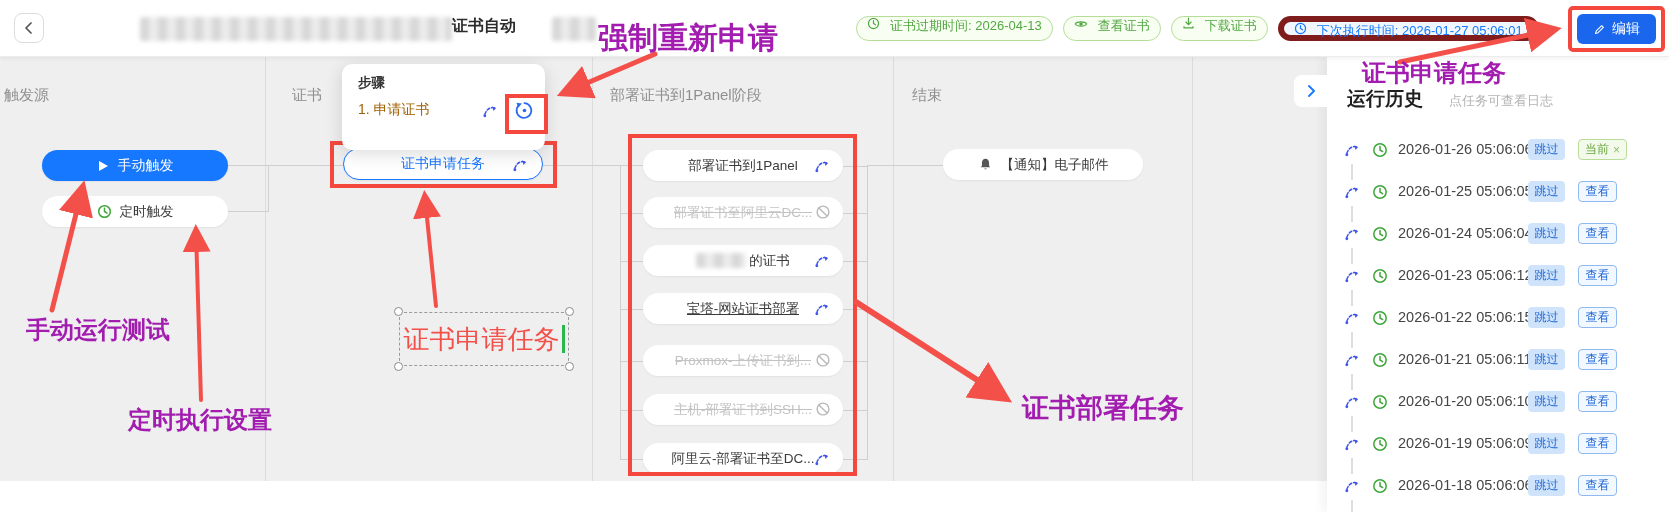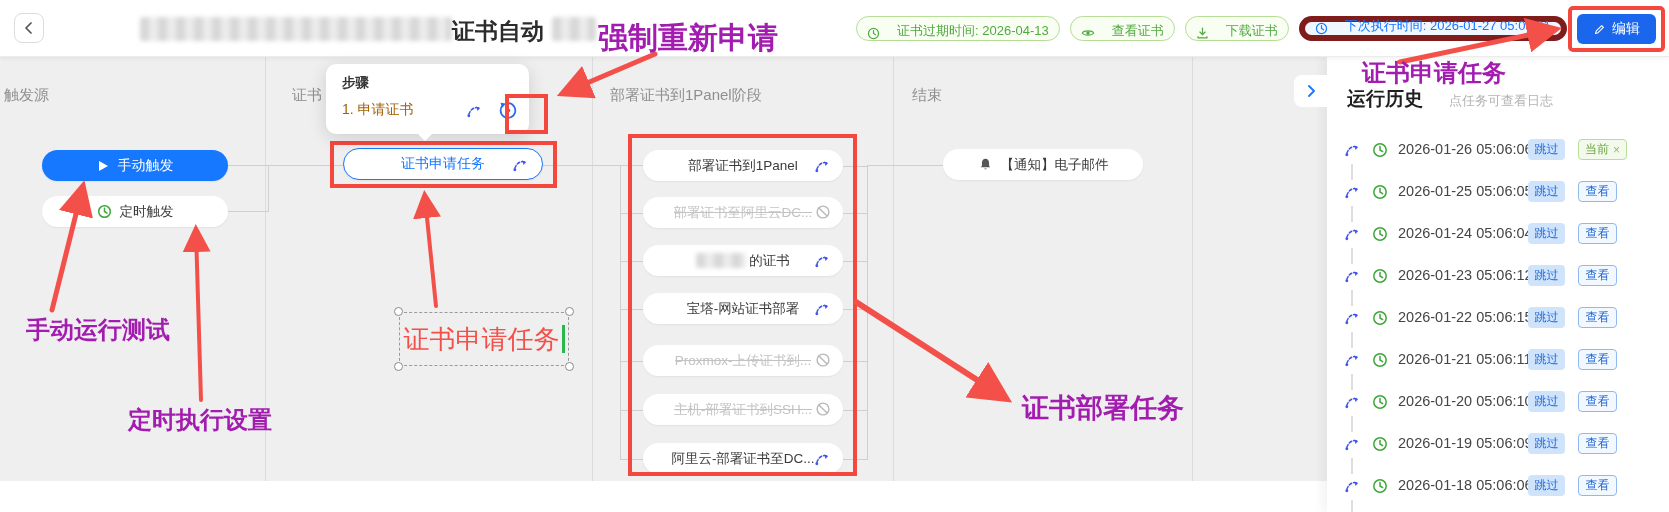--- a/index.html
+++ b/index.html
@@ -7,24 +7,24 @@
   body { font-family:"Liberation Sans", sans-serif; }
   .screen { position:relative; width:1669px; height:512px; overflow:hidden; background:#fff; }
 
   
   .header { position:absolute; left:0; top:0; width:1669px; height:57px; background:#fff;
             border-bottom:1px solid #ececec; box-shadow:0 2px 4px rgba(0,0,0,.05); z-index:6; }
   .back-btn { position:absolute; left:14px; top:13px; width:30px; height:30px; background:#fff;
               border:1px solid #dcdcdc; border-radius:8px; display:flex; align-items:center; justify-content:center; cursor:pointer; }
   .blur { background:repeating-linear-gradient(90deg,#d8d8d8 0 9px,#ebebeb 9px 18px); filter:blur(2px); border-radius:3px; }
   .blur1 { position:absolute; left:140px; top:17px; width:312px; height:24px; }
-  .page-title { position:absolute; left:452px; top:16px; font-size:23px; font-weight:bold; color:#2c2c2c; white-space:nowrap; }
+  .page-title { position:absolute; left:452px; top:16px; font-size:16px; font-weight:bold; color:#2c2c2c; white-space:nowrap; }
   .blur2 { position:absolute; left:552px; top:17px; width:44px; height:24px; }
   .badges { position:absolute; left:856px; top:16px; display:flex; gap:10px; align-items:center; }
-  .badge { display:flex; align-items:flex-end; gap:17px; height:25px; padding:0 10px; border-radius:13px;
+  .badge { display:flex; align-items:flex-start; gap:10px; height:25px; padding:0 10px; border-radius:13px;
            font-size:13px; white-space:nowrap; cursor:pointer; }
   .badge.green { color:#52a843; border:1px solid #b5dd96; background:#f8fff2; }
   .badge.blue  { color:#1677ff; border:6px solid #7f1d1d; background:#f0f7ff; }
   .edit-redbox { position:absolute; left:1568px; top:6px; width:97px; height:46px; border:4px solid #f4483f; border-radius:5px; z-index:7;
                  display:flex; align-items:center; justify-content:center; }
   .edit-btn { width:79px; height:30px; background:#1a67ee; border-radius:6px; color:#fff; font-size:14px;
               display:flex; align-items:center; justify-content:center; gap:6px; cursor:pointer; }
 
   
   .canvas { position:absolute; left:0; top:57px; width:1327px; height:424px; background:#efeff0; }
@@ -46,21 +46,21 @@
   .deploy-redbox { position:absolute; left:628px; top:134px; width:229px; height:342px; border:4px solid #f4483f; z-index:4; }
   .task { left:643px; width:200px; }
   .task .icon-right { position:absolute; right:12px; top:7px; }
   .task .t-label { max-width:150px; overflow:hidden; }
   .task.disabled .t-label { color:#c3c3c3; text-decoration:line-through; }
   .task .pblur { display:inline-block; width:50px; height:15px; margin-right:3px; vertical-align:-2px; }
 
   .end-node { left:943px; top:149px; width:200px; gap:8px; }
 
   
-  .popup { position:absolute; left:326px; top:64px; width:203px; height:70px; background:#fff; border-radius:10px;
+  .popup { position:absolute; left:342px; top:64px; width:203px; height:86px; background:#fff; border-radius:10px;
            box-shadow:0 4px 18px rgba(0,0,0,.14); z-index:8; }
   .popup-caret { position:absolute; left:416px; top:132px; width:0; height:0; border:9px solid transparent; border-top-color:#fff; z-index:8; }
   .popup-title { position:absolute; left:16px; top:10px; font-size:13.5px; color:#333; font-weight:bold; }
   .popup-step { position:absolute; left:16px; top:37px; font-size:14px; color:#a16207; white-space:nowrap; }
   .popup-skip { position:absolute; left:140px; top:38px; cursor:pointer; }
   .popup-redo { position:absolute; left:172px; top:36px; cursor:pointer; }
   .popup-redbox { position:absolute; left:505px; top:94px; width:43px; height:40px; border:4px solid #f4483f; z-index:9; }
 
   
   .sidebar { position:absolute; left:1327px; top:57px; width:342px; height:455px; background:#fff;
@@ -180,21 +180,21 @@
       </div>
       <div class="pill task" style="top: 245px;">
         <span class="blur pblur"></span>
         <span class="t-label">的证书</span>
         <span class="icon-right"><svg width="17" height="17" viewBox="0 0 18 18">
             <path d="M3 13 C5 7 10 4.6 13.6 6.6" fill="none" stroke="#3f55ee" stroke-width="1.6" stroke-dasharray="3.1 2.1" stroke-linecap="round"></path>
             <polygon points="15,6.3 10.9,4.8 12.2,9.4" fill="#3f55ee"></polygon>
             <circle cx="3" cy="14.6" r="1.5" fill="#3f55ee"></circle>
           </svg></span>
       </div>
-      <div class="pill task" style="top: 293px;">
+      <div class="pill task" style="top: 293px; text-decoration: underline;">
         <span class="t-label">宝塔-网站证书部署</span>
         <span class="icon-right"><svg width="17" height="17" viewBox="0 0 18 18">
             <path d="M3 13 C5 7 10 4.6 13.6 6.6" fill="none" stroke="#3f55ee" stroke-width="1.6" stroke-dasharray="3.1 2.1" stroke-linecap="round"></path>
             <polygon points="15,6.3 10.9,4.8 12.2,9.4" fill="#3f55ee"></polygon>
             <circle cx="3" cy="14.6" r="1.5" fill="#3f55ee"></circle>
           </svg></span>
       </div>
       <div class="pill task disabled" style="top: 345px; text-align: center;">
         <span class="t-label">Proxmox-上传证书到...</span>
         <span class="icon-right"><svg width="16" height="16" viewBox="0 0 18 18">

